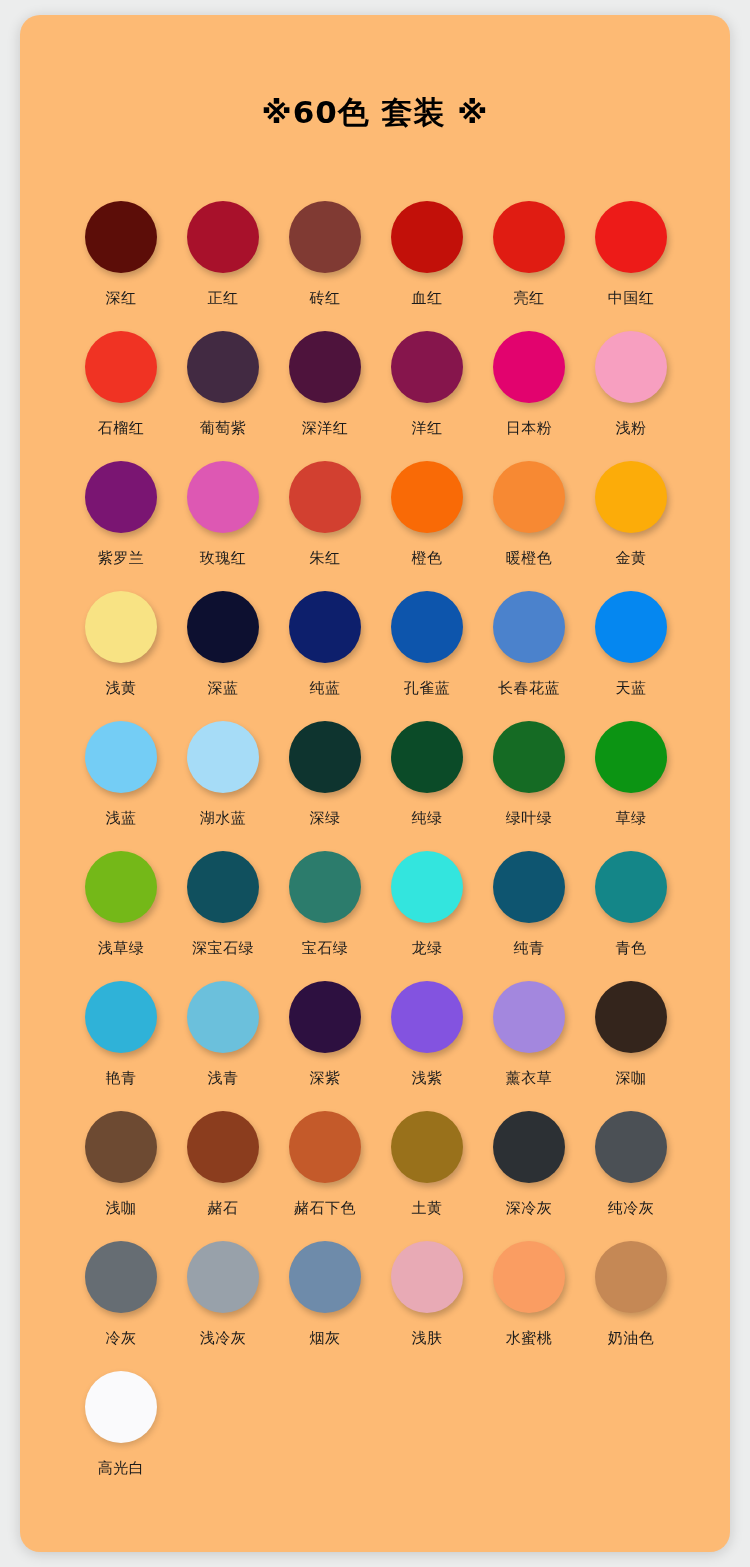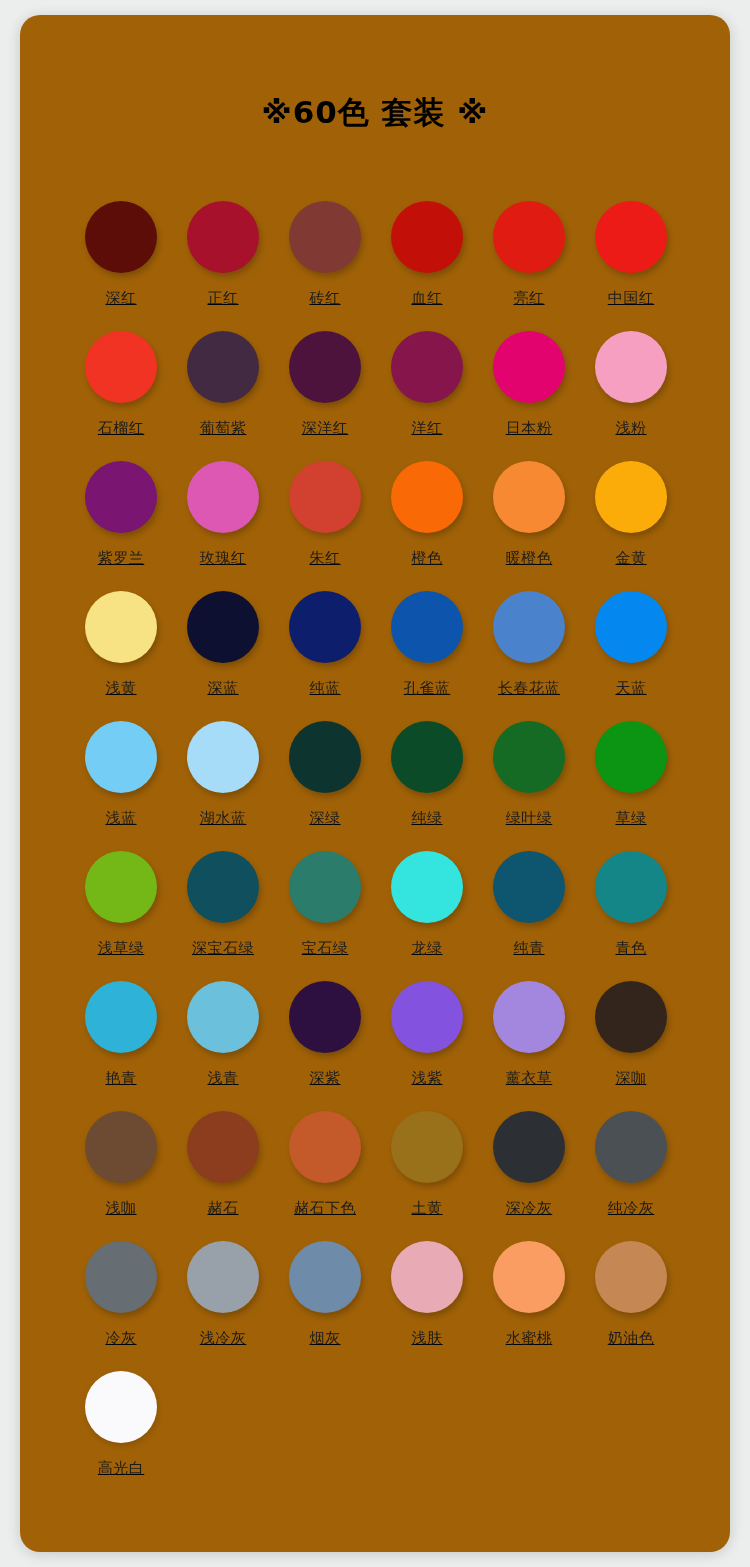--- a/index.html
+++ b/index.html
@@ -10,21 +10,21 @@
     background: #eceded;
     font-family: "DejaVu Sans", "Liberation Sans", sans-serif;
   }
 
   #card {
     position: absolute;
     left: 20px;
     top: 15px;
     width: 710px;
     height: 1537px;
-    background: #a16207;
+    background: #fdba74;
     border-radius: 20px;
     box-shadow: 0 2px 14px rgba(0,0,0,0.16);
     overflow: hidden;
   }
 
   #title {
     position: absolute;
     top: 75px;
     left: 0;
     width: 710px;
@@ -46,21 +46,20 @@
     grid-template-columns: repeat(6, 102px);
     grid-auto-rows: 130px;
   }
 
   .swatch-cell {
     width: 102px;
     height: 130px;
     display: flex;
     flex-direction: column;
     align-items: center;
-    text-decoration: underline;
   }
 
   .dot {
     width: 72px;
     height: 72px;
     border-radius: 50%;
     margin-top: 4px;
     box-shadow: 2px 4px 6px rgba(0,0,0,0.22);
   }
 

